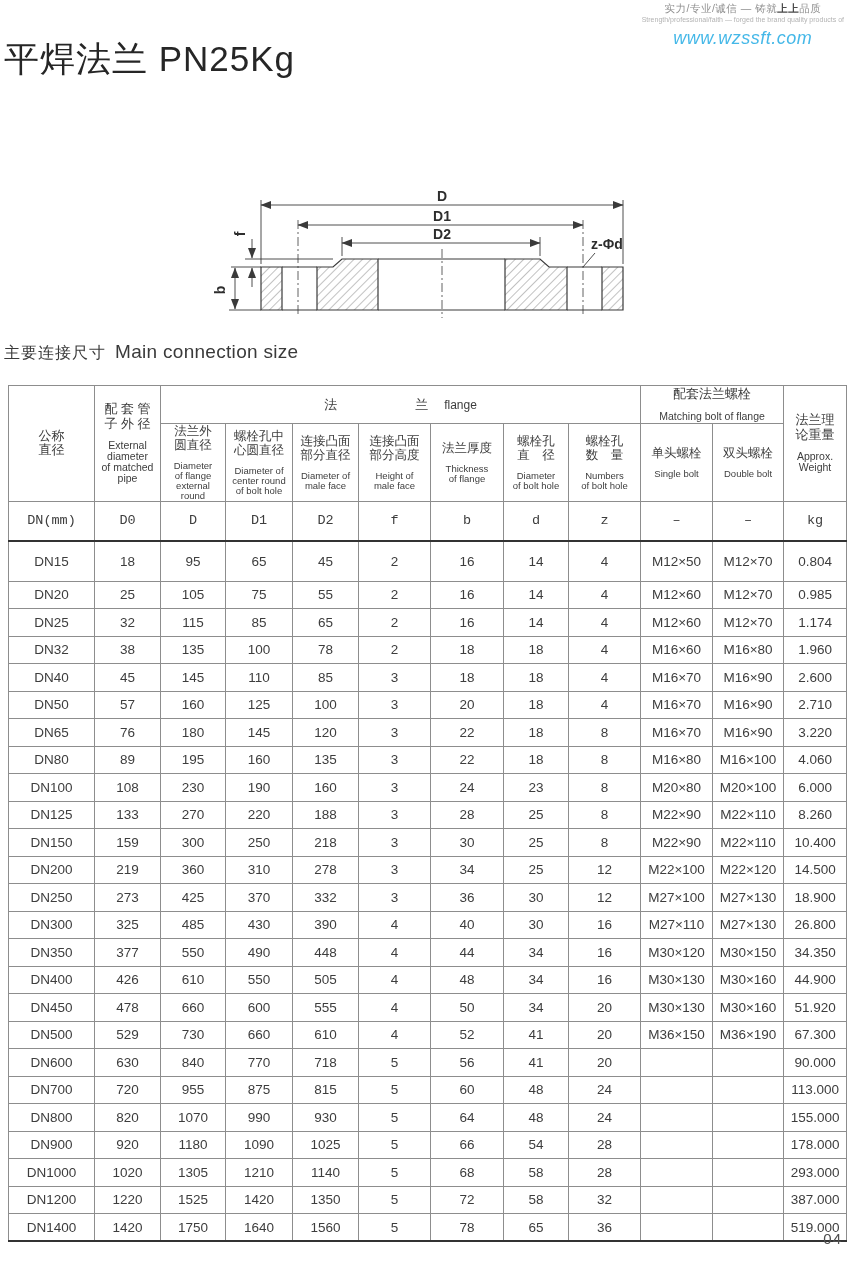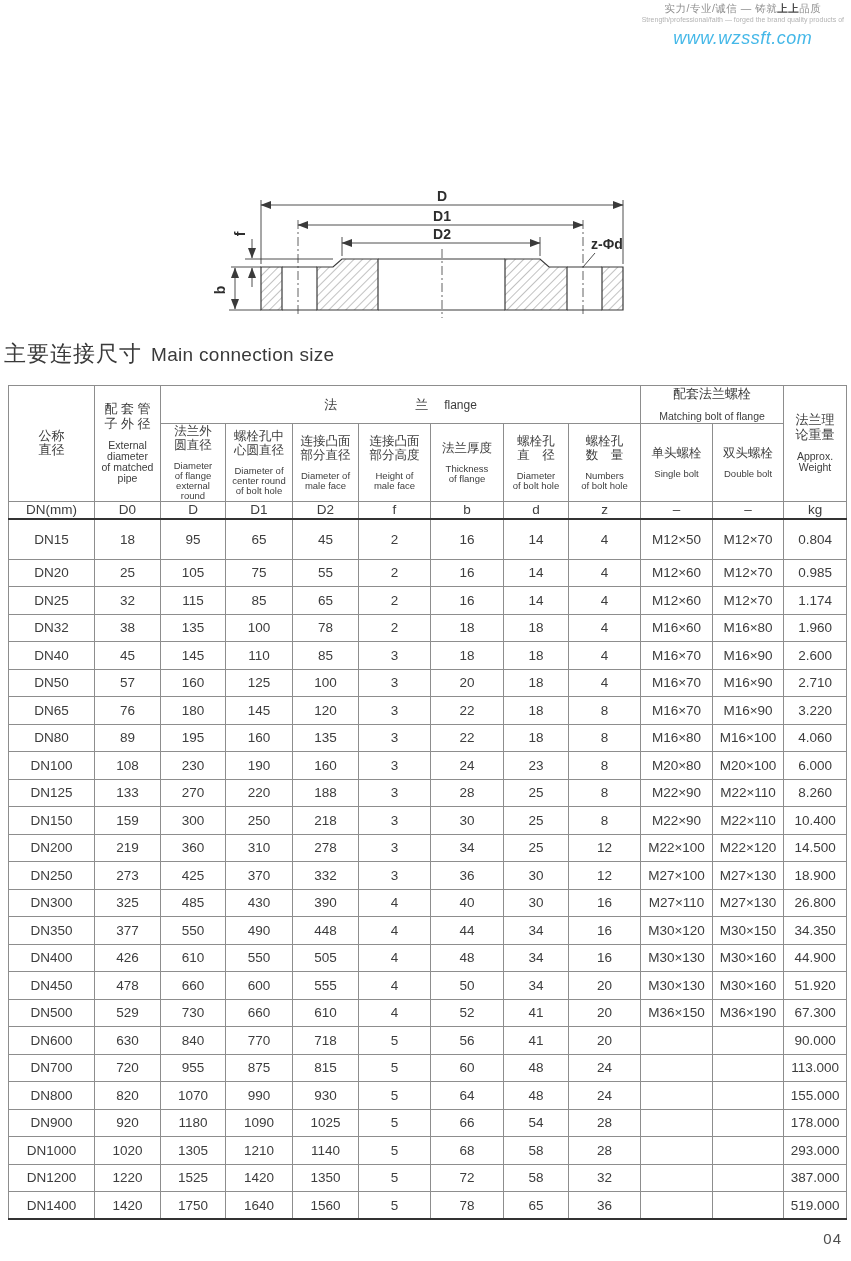--- a/index.html
+++ b/index.html
@@ -11,33 +11,33 @@
   .brand{position:absolute;top:3px;right:7px;text-align:center;line-height:1.15;}
   .brand .zh{font-size:10.5px;color:#8f8f8f;letter-spacing:0.5px;}
   .brand .zh b{color:#4a4a4a;font-weight:bold;}
   .brand .en{font-size:7px;color:#b3b3b3;margin-top:1px;}
   .brand .site{font-size:18px;font-style:italic;color:var(--accent,#45b8e8);margin-top:5px;letter-spacing:0.5px;}
   
   .titleblock{position:absolute;left:4px;top:36px;}
   .titleblock h1{margin:0;font-size:35px;font-weight:400;color:#262626;letter-spacing:1px;}
   .titleblock .sub{font-size:21px;color:#333;margin-top:6px;letter-spacing:0.3px;}
   .sectionhead{position:absolute;left:4px;top:342px;color:#3a3a3a;}
-  .sectionhead .zh{font-size:22px;letter-spacing:1px;}
+  .sectionhead .zh{font-size:16px;letter-spacing:1px;}
   .sectionhead .en{font-size:19px;margin-left:9px;letter-spacing:0.3px;}
   
   .drawing{position:absolute;left:205px;top:187px;}
   
   table.main{
     position:absolute;left:8px;top:385px;width:838px;border-collapse:collapse;table-layout:fixed;
     border:1.5px solid #555;border-bottom:2.5px solid #333;
   }
   table.main th,table.main td{
     border:1px solid #8d8d8d;text-align:center;vertical-align:middle;padding:0;color:#3d3d3d;font-weight:normal;
   }
-  tr.h1{height:38px;} tr.h2{height:63px;} tr.h3{height:18px;}
+  tr.h1{height:38px;} tr.h2{height:63px;} tr.h3{height:40px;font-family:Liberation Mono, monospace;}
   tr.h3 th{border-bottom:2.5px solid #333;font-size:13.5px;}
   .zh{font-size:12.5px;line-height:1.12;white-space:pre-line;}
   .en{font-size:9.5px;line-height:1.04;white-space:pre-line;margin-top:9px;}
   tr.h1 .zh{font-size:13px;}
   tr.h1 .en{font-size:10.5px;}
   .gf{font-size:13px;}
   .gf .p1{margin-right:78px;} .gf .p2{margin-right:16px;}
   .gf .eninl{font-size:12px;}
   tbody tr{height:27.5px;}
   tbody tr:first-child{height:40px;margin-top:40px;}
@@ -50,20 +50,21 @@
 
 <div class="page">
 
   <div class="brand">
     <div class="zh"><span>实力/专业/诚信 — 铸就</span><b>上上</b><span>品质</span></div>
     <div class="en">Strength/professional/faith — forged the brand quality products of</div>
     <div class="site">www.wzssft.com</div>
   </div>
 
   <div class="titleblock">
+    <h1>平焊法兰 PN25Kg</h1>
   </div>
 
   <svg class="drawing" width="470" height="140" viewBox="0 0 470 140" xmlns="http://www.w3.org/2000/svg">
     <defs>
       <marker id="arr" markerWidth="11" markerHeight="8" refX="10" refY="4" orient="auto-start-reverse" markerUnits="userSpaceOnUse">
         <path d="M0,0 L10.5,4 L0,8 Z" fill="#3a3a3a"></path>
       </marker>
       <pattern id="hatch" patternUnits="userSpaceOnUse" width="6" height="6" patternTransform="rotate(45)">
         <line x1="0" y1="0" x2="0" y2="6" stroke="#777" stroke-width="0.9"></line>
       </pattern>

